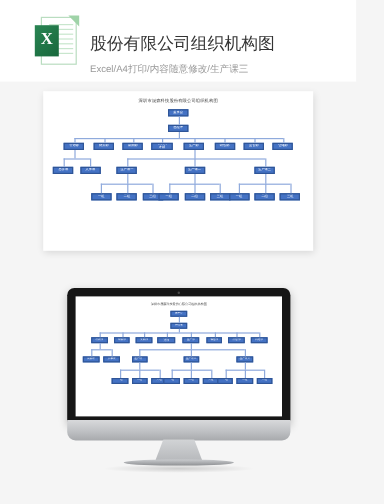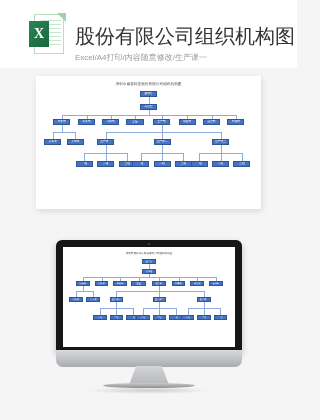--- a/index.html
+++ b/index.html
@@ -73,21 +73,21 @@
     text-align: center;
     font-family: "Liberation Serif", serif;
   }
   .title-wrap {
     display: flex;
     flex-direction: column;
     justify-content: center;
     overflow: hidden;
   }
   .main-title {
-    font-size: 20px;
+    font-size: 14px;
     color: #333333;
     line-height: 25px;
     white-space: nowrap;
     letter-spacing: 0px;
     margin-top: 20px;
   }
   .sub-title {
     font-size: 8px;
     color: #999999;
     line-height: 12px;
@@ -225,21 +225,21 @@
         <i></i>
         <i></i>
         <i></i>
         <i></i>
     </div>
     <div class="xls-fold"></div>
     <div class="xls-badge">X</div>
   </div>
   <div class="title-wrap">
     <div class="main-title">股份有限公司组织机构图</div>
-    <div class="sub-title">Excel/A4打印/内容随意修改/生产课一</div>
+    <div class="sub-title">Excel/A4打印/内容随意修改/生产课三</div>
   </div>
 </div>
 
 <div class="card">
   <div class="card-title">深圳市晟森科技股份有限公司组织机构图</div>
   <div class="chart" id="chart-flat">
       <div class="node" style="left: 104px; top: 2px; width: 17px; height: 6.2px; font-size: 2.7px; background: rgb(68, 114, 196); border-color: rgb(47, 85, 151);">董事会</div>
       <div class="node" style="left: 104px; top: 15px; width: 17px; height: 6.2px; font-size: 2.7px; background: rgb(68, 114, 196); border-color: rgb(47, 85, 151);">总经理</div>
       <div class="node" style="left: 17.375px; top: 30px; width: 17px; height: 6.2px; font-size: 2.7px; background: rgb(68, 114, 196); border-color: rgb(47, 85, 151);">行政部</div>
       <div class="node" style="left: 42.125px; top: 30px; width: 17px; height: 6.2px; font-size: 2.7px; background: rgb(68, 114, 196); border-color: rgb(47, 85, 151);">财务部</div>

